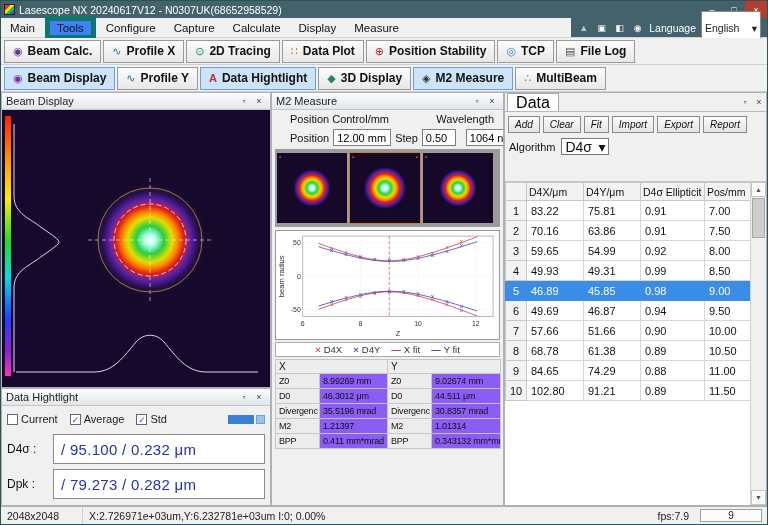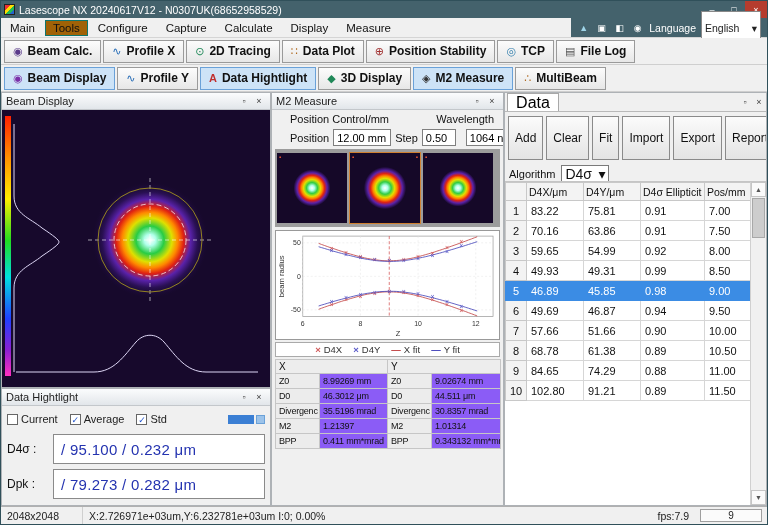--- a/index.html
+++ b/index.html
@@ -14,21 +14,21 @@
   .appicon { width:11px; height:11px; margin-right:4px;
              background:linear-gradient(135deg,#e33 0 30%,#fd0 30% 55%,#2b5 55% 75%,#26c 75%); border:1px solid #222; }
   .wctrl { margin-left:auto; display:flex; height:100%; }
   .wbtn { width:22px; display:flex; align-items:center; justify-content:center; font-size:9px; color:#fff; cursor:default; }
   .wbtn.close { background:#b53c2e; }
 
   
   .menubar { position:absolute; top:17px; left:0; right:0; height:20px; background:#f0f0f0;
              border-bottom:1px solid #d5d5d5; display:flex; align-items:center; font-size:11.5px; color:#111; }
   .mitem { padding:2px 8px; margin:0 1px; }
-  .mitem.active { background:#a16207; border:1px solid #0f766e; padding:1px 7px; }
+  .mitem.active { background:#3b82f6; border:5px solid #0f766e; padding:1px 7px; }
   .menu-right { margin-left:auto; height:100%; background:#44626c; display:flex; align-items:center;
                 padding:0 6px; gap:5px; color:#fff; }
   .micon { font-size:9px; width:13px; text-align:center; }
   .micon.blue { color:#9fd4e8; }
   .lang-label { font-size:10.5px; }
   .lang-select { background:#fff; color:#222; border:1px solid #888; height:33px; width:60px;
                  display:flex; align-items:center; justify-content:space-between; padding:0 3px; font-size:10.5px; }
 
   
   .trow { position:absolute; left:0; right:0; height:27px; background:#f0f0f0;
@@ -101,22 +101,22 @@
   .results td { border:1px solid #c6c6c6; height:15px; padding:0 3px; white-space:nowrap; overflow:hidden;
                 background:#8b5cf6; letter-spacing:-0.2px; }
   .results td.lbl { background:#ececec; }
 
   
   .tabrow { height:19px; background:#f0f0f0; border-bottom:1px solid #b9b9b9; display:flex; align-items:flex-end; }
   .tab { width:52px; height:18px; background:#fff; border:1px solid #a8a8a8; border-bottom:none;
          display:flex; align-items:center; justify-content:center; font-size:16px; margin-left:2px; }
   .tabicons { margin-left:auto; display:flex; align-items:center; height:100%; }
   .btnrow { display:flex; gap:3px; padding:4px 3px 3px 3px; }
-  .sbtn { border:1px solid #8a8a8a; background:linear-gradient(#fbfbfb,#e4e4e4); font-size:12px;
-          padding:14px 6px; color:#111; white-space:nowrap; }
+  .sbtn { border:1px solid #8a8a8a; background:linear-gradient(#fbfbfb,#e4e4e4); font-size:10px;
+          padding:2px 6px; color:#111; white-space:nowrap;font-style:italic; }
   .algrow { display:flex; align-items:center; gap:6px; padding:2px 4px 4px 4px; font-size:11px; color:#111; }
   .dselect { border:1px solid #7a7a7a; background:#fff; width:48px; height:17px; display:flex;
              align-items:center; justify-content:space-between; padding:4px 3px; font-size:14px; }
   .tablearea { position:absolute; top:88px; left:0; right:0; bottom:0; background:#fff; border-top:1px solid #c5c5c5; }
   .dtable { border-collapse:collapse; table-layout:fixed; width:247px; font-size:11px; color:#111; }
   .dtable th { border:1px solid #c8c8c8; background:#f3f3f3; font-weight:normal; font-size:10.5px;
                height:18px; padding:0 2px; white-space:nowrap; overflow:hidden; text-align:left; }
   .dtable td { border:1px solid #d6d6d6; height:20px; padding:0 4px; white-space:nowrap; overflow:hidden; }
   .dtable td.num { background:#f3f3f3; text-align:center; padding:0; border-color:#c8c8c8; }
   .dtable tr.selected td { background:#3b8ce4; color:#fff; border-color:#3b8ce4; }

